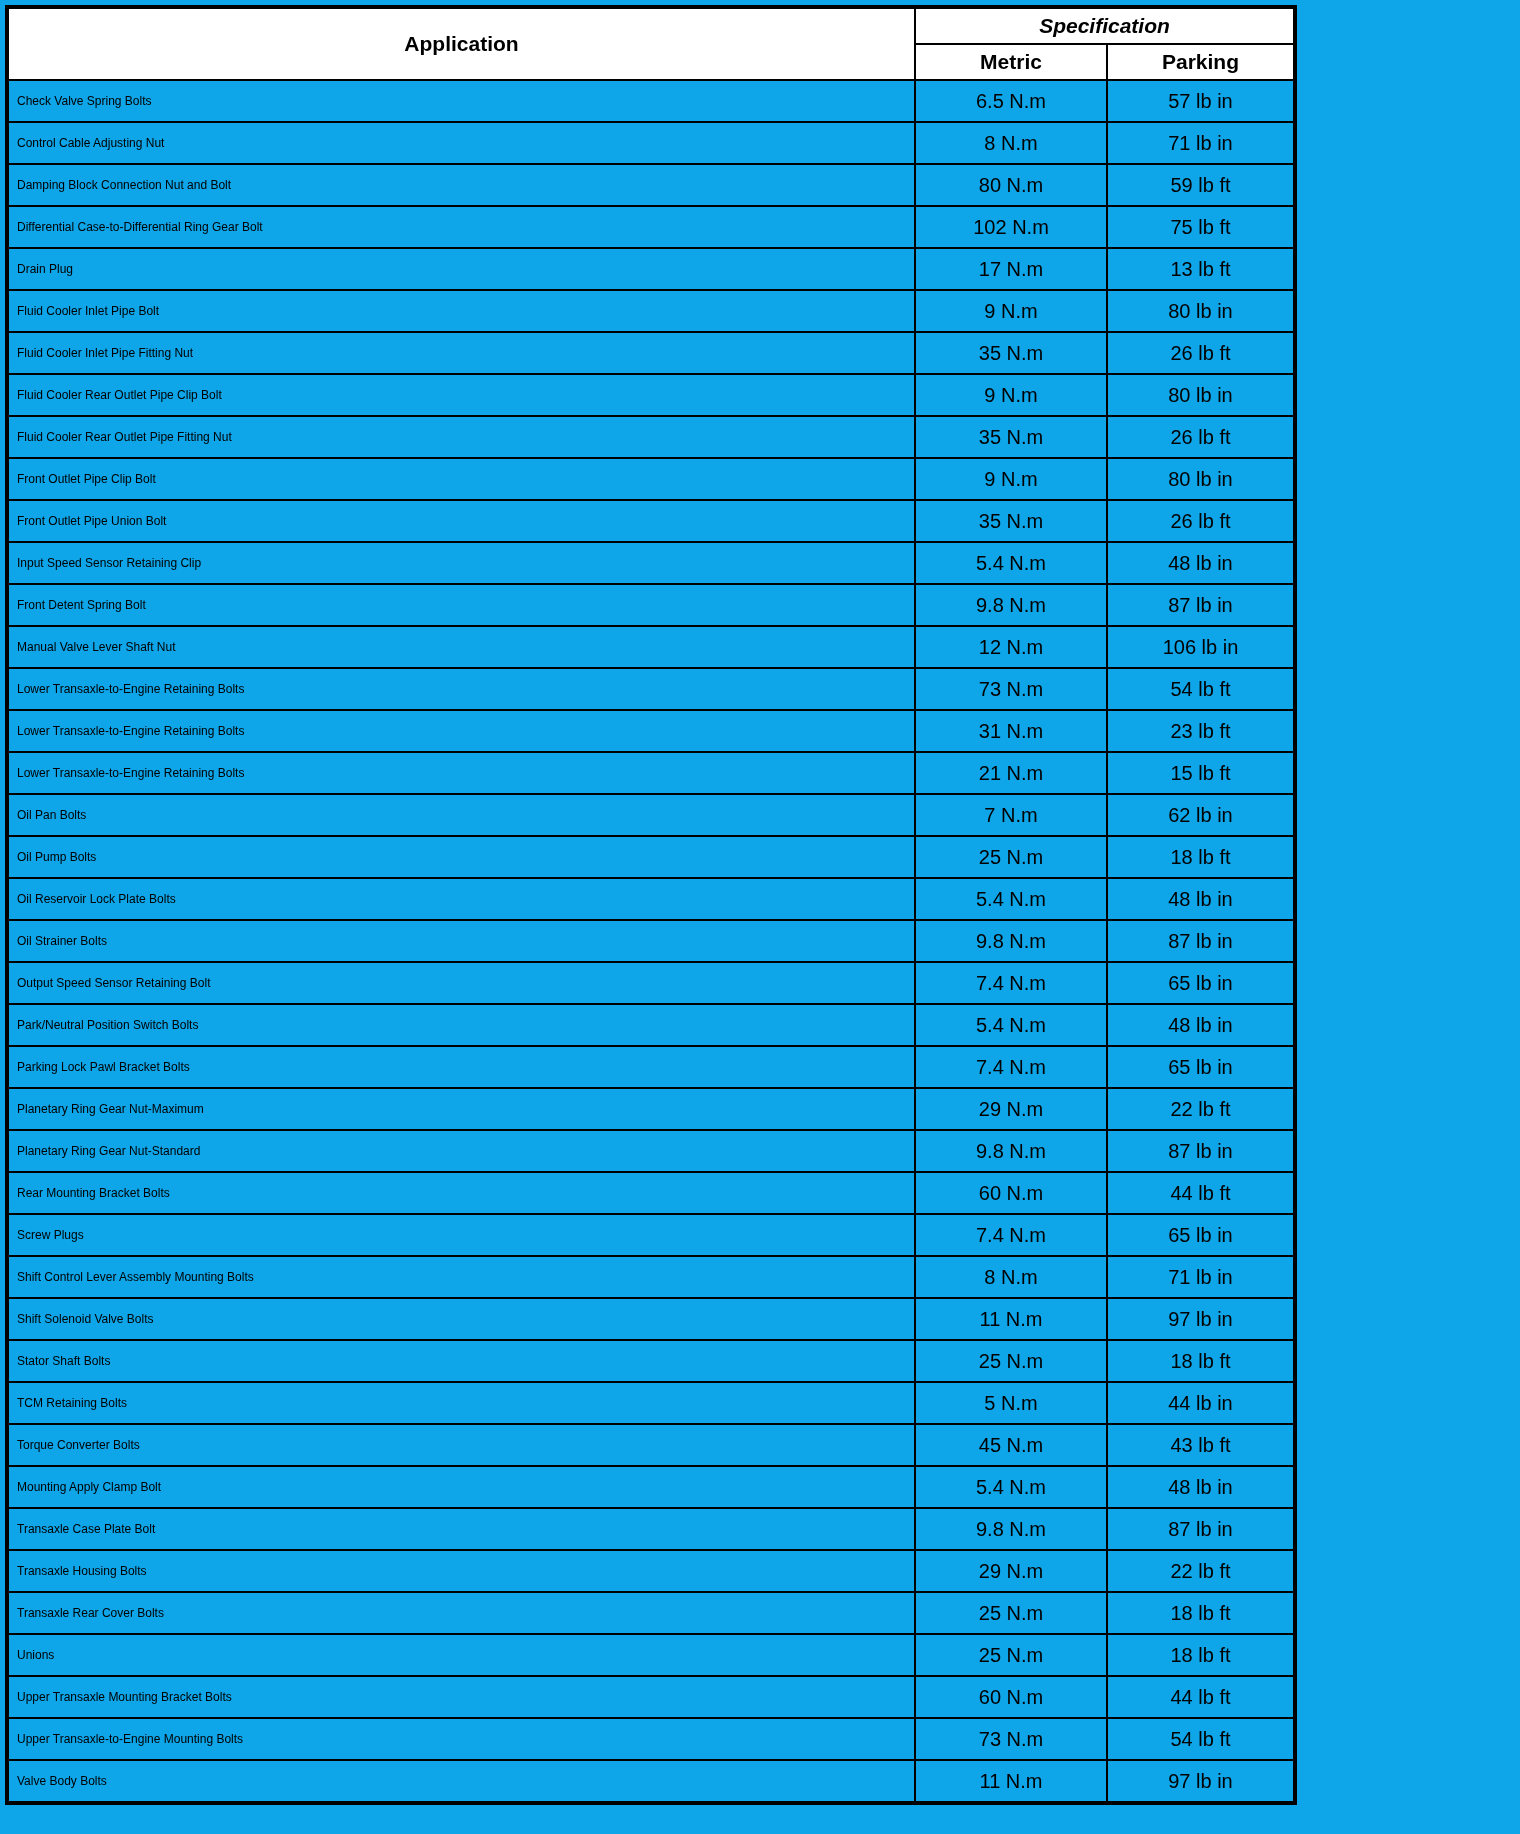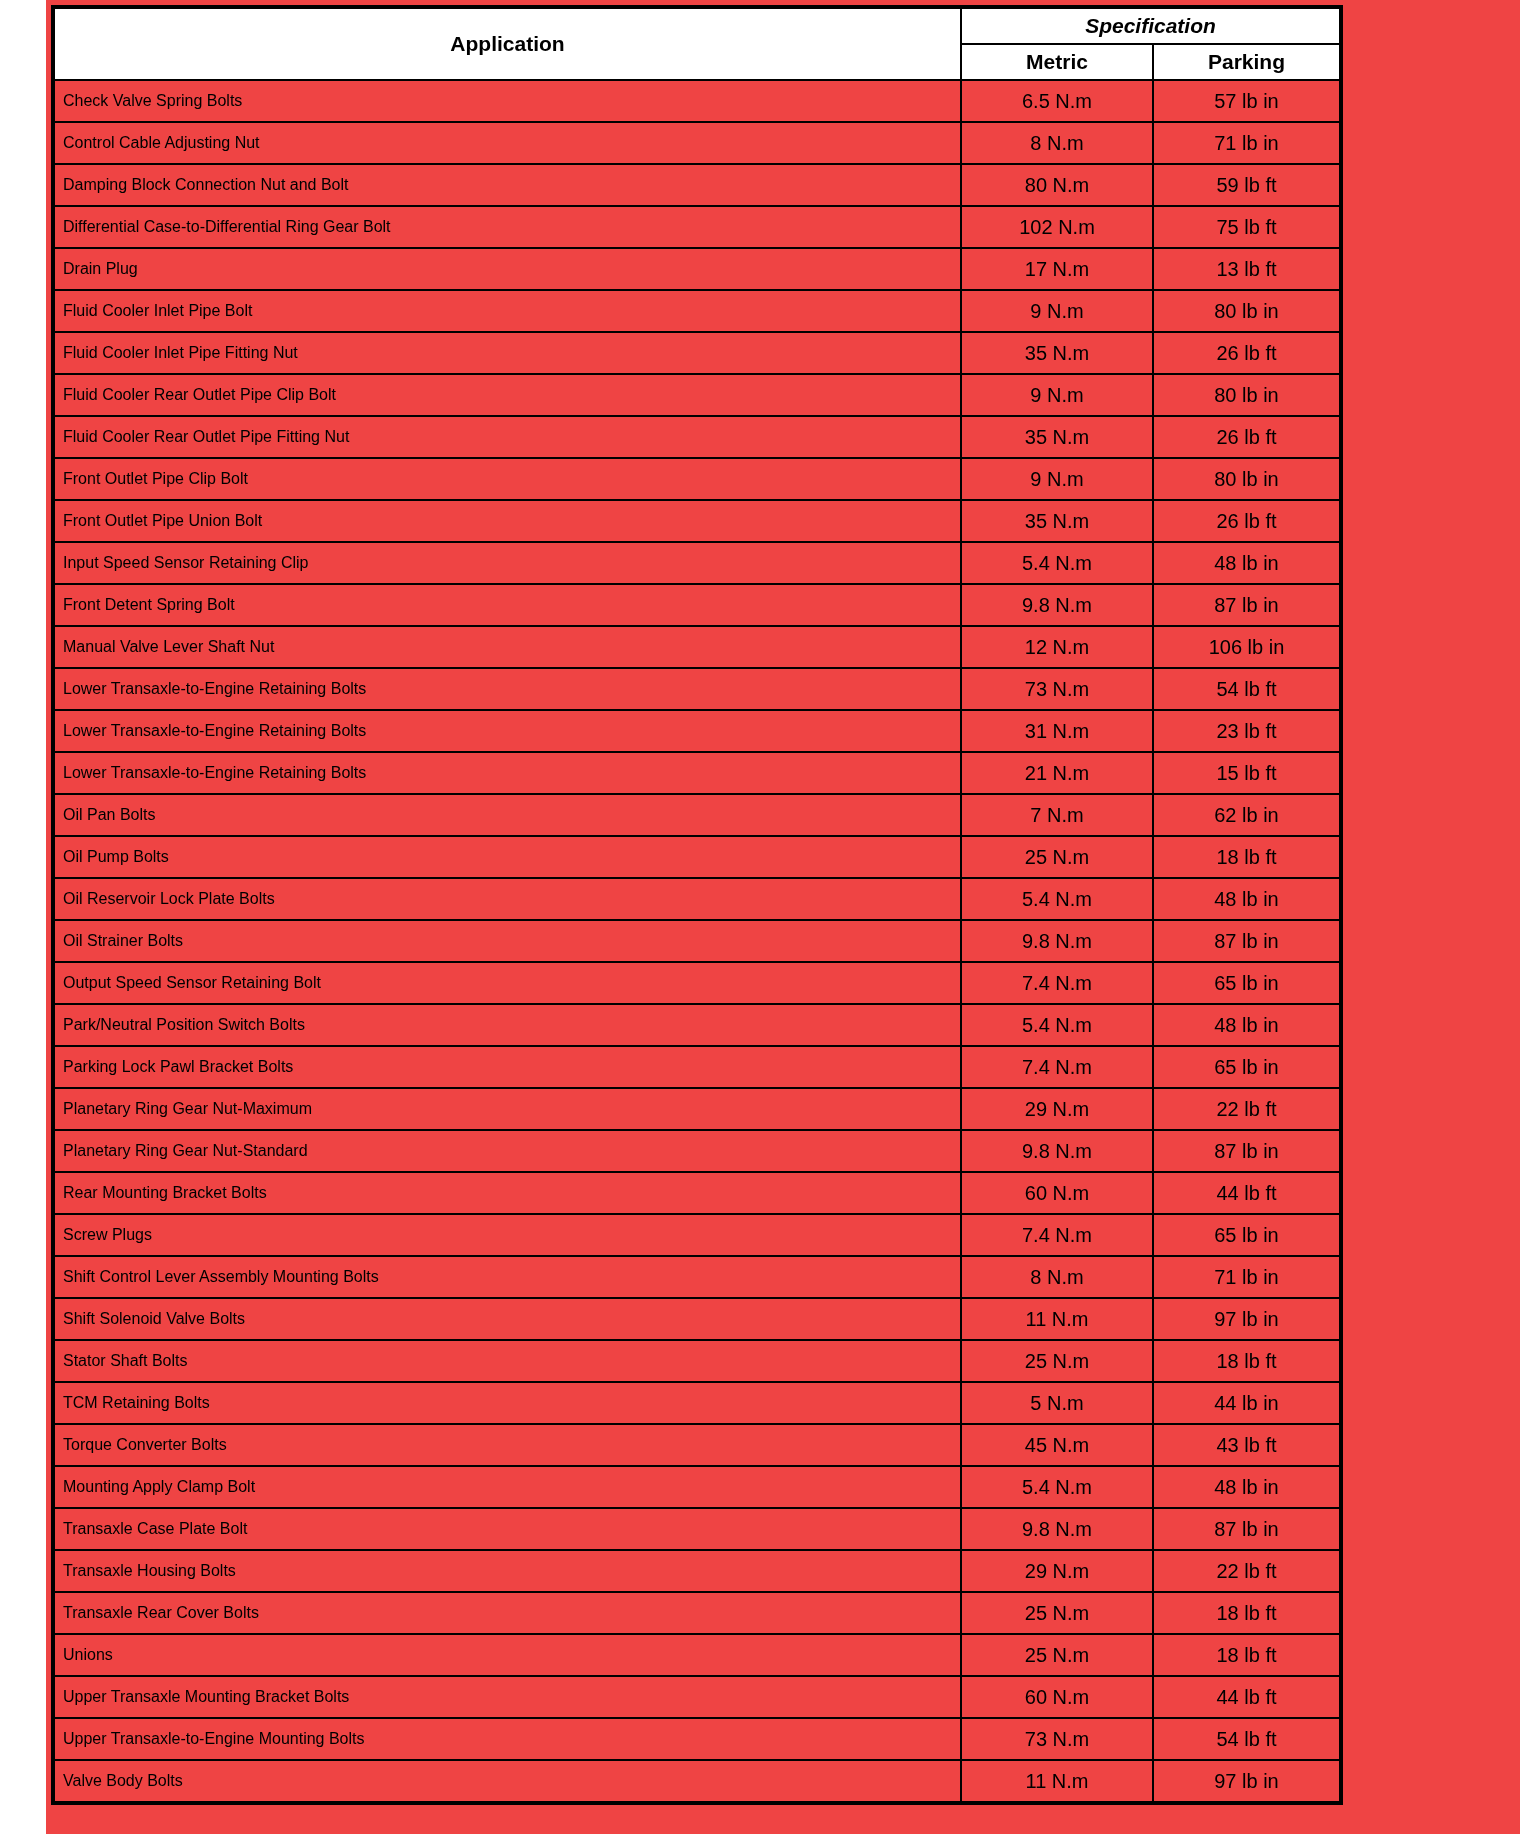--- a/index.html
+++ b/index.html
@@ -10,22 +10,21 @@
   body {
     width: 1520px;
     height: 1834px;
     position: relative;
     font-family: "Liberation Sans", sans-serif;
     color: #000000;
   }
   .page {
     position: absolute;
     inset: 0;
-    background: #ef4444;
-    margin-left: 46px;
+    background: #0ea5e9;
   }
   table.spec-table {
     position: absolute;
     left: 5px;
     top: 5px;
     width: 1288px;
     border-collapse: collapse;
     table-layout: fixed;
     border: 4px solid #000000;
   }
@@ -40,21 +39,21 @@
   }
   thead th {
     font-weight: bold;
     font-size: 21px;
     text-align: center;
     background: #ffffff;
   }
   th.spec-th { height: 34px; font-style: italic; }
   th.sub-th { height: 34px; text-align: center; }
   td.app-cell {
-    font-size: 16px;
+    font-size: 12px;
     text-align: left;
     padding: 0 8px;
     height: 40px;
   }
   td.val-cell {
     font-size: 20px;
     text-align: center;
     height: 40px;
   }
 </style>

